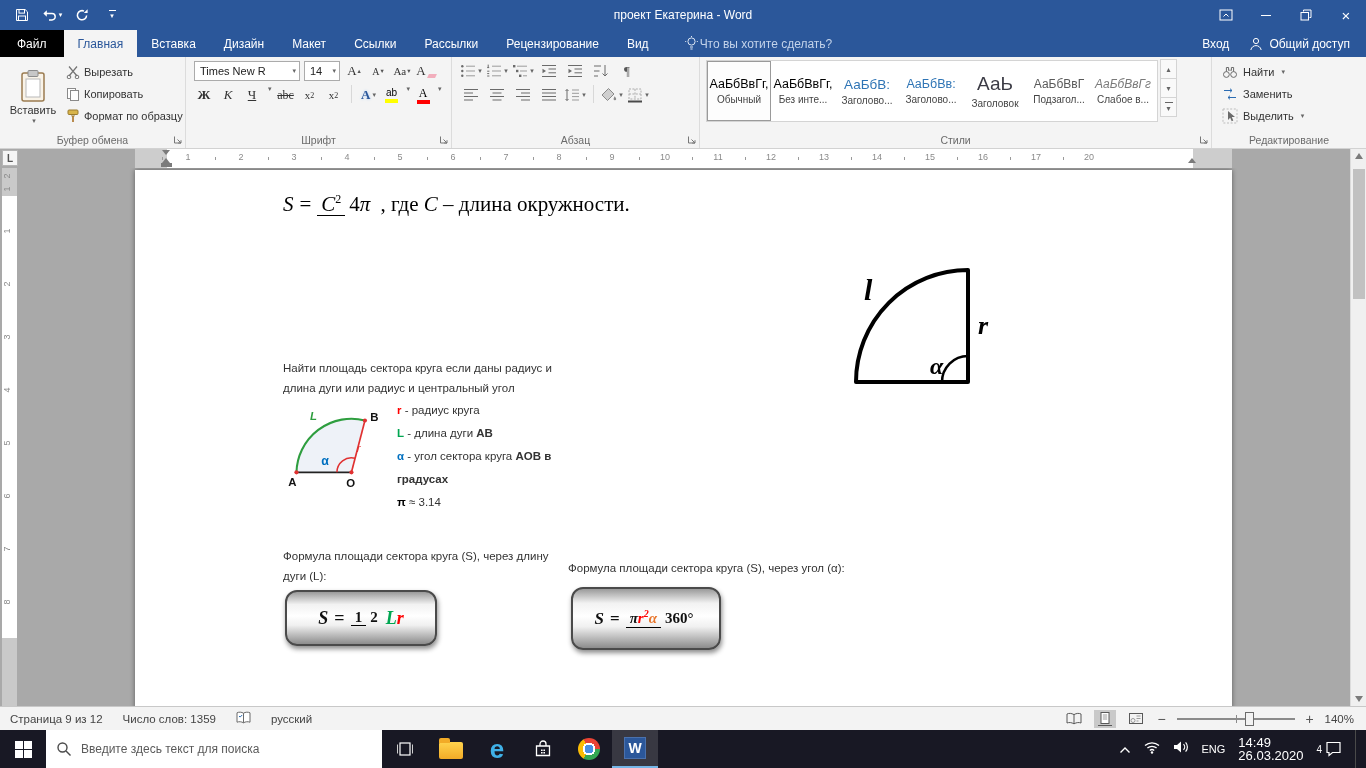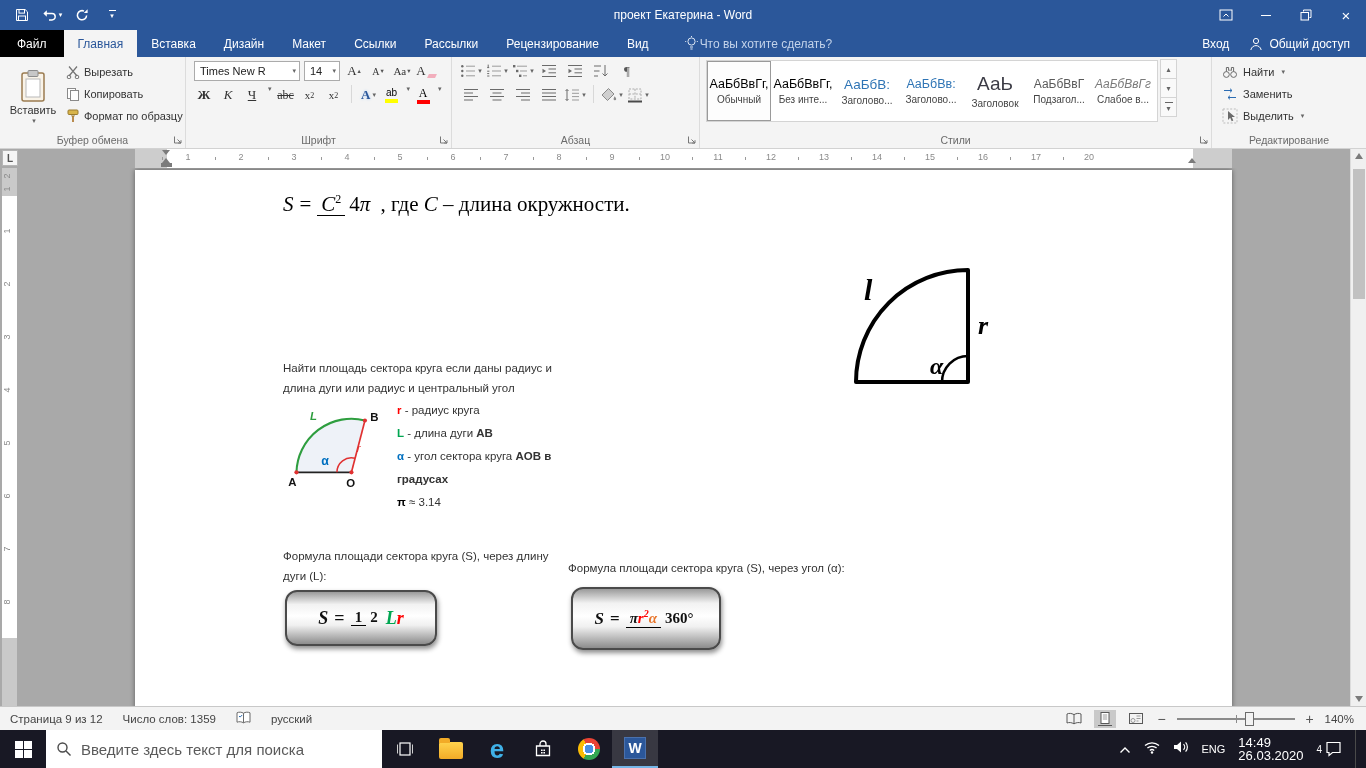--- a/index.html
+++ b/index.html
@@ -124,21 +124,21 @@
 .zslider{position:relative;width:118px;height:16px}
 .ztrack{position:absolute;top:7px;left:0;right:0;height:2px;background:#8a8a8a}
 .znotch{position:absolute;left:50%;top:4px;width:1px;height:8px;background:#8a8a8a}
 .zthumb{position:absolute;left:58%;top:1px;width:9px;height:14px;background:#f2f2f2;border:1px solid #6b6b6b}
 .zbtn{font-size:14px;color:#555;width:12px;text-align:center}
 
 
 .taskbar{position:absolute;top:730px;left:0;width:1366px;height:38px;background:#181824;display:flex;align-items:stretch;color:#fff}
 .tb-btn{width:46px;display:flex;align-items:center;justify-content:center}
 .tb-search{width:336px;background:#fff;display:flex;align-items:center;gap:9px;padding:0 10px}
-.tb-search input{border:none;outline:none;flex:1;font-size:15px;font-family:"Liberation Sans",sans-serif;color:#737373;background:transparent}
+.tb-search input{border:none;outline:none;flex:1;font-size:12px;font-family:"Liberation Sans",sans-serif;color:#737373;background:transparent}
 .tb-search input::placeholder{color:#5a5a5a}
 .folder{width:24px;height:17px;background:linear-gradient(#ffd34d,#f2ab27);border-radius:2px;position:relative;margin-top:3px}
 .folder:before{content:"";position:absolute;top:-4px;left:0;width:11px;height:5px;background:#f2ab27;border-radius:2px 2px 0 0}
 .edge-e{font-size:26px;font-weight:bold;color:#3fb1e8;line-height:1}
 .chrome{width:22px;height:22px;border-radius:50%;background:radial-gradient(circle at 50% 50%,#4a90e2 0 4.5px,#fff 4.5px 6.5px,rgba(0,0,0,0) 6.5px),conic-gradient(from -30deg,#ea4335 0 120deg,#34a853 120deg 240deg,#fbbc05 240deg 360deg)}
 .word-tile{width:22px;height:22px;background:#2b579a;color:#fff;font-weight:bold;font-size:14px;display:flex;align-items:center;justify-content:center;border:1px solid #4a71ad}
 .app-active{background:rgba(255,255,255,.14);border-bottom:2px solid #75b6e7}
 .tb-tray{margin-left:auto;display:flex;align-items:center;gap:13px;padding-right:6px}
 .tray-lang{font-size:11px}
 .clock{font-size:13px;line-height:13px}

